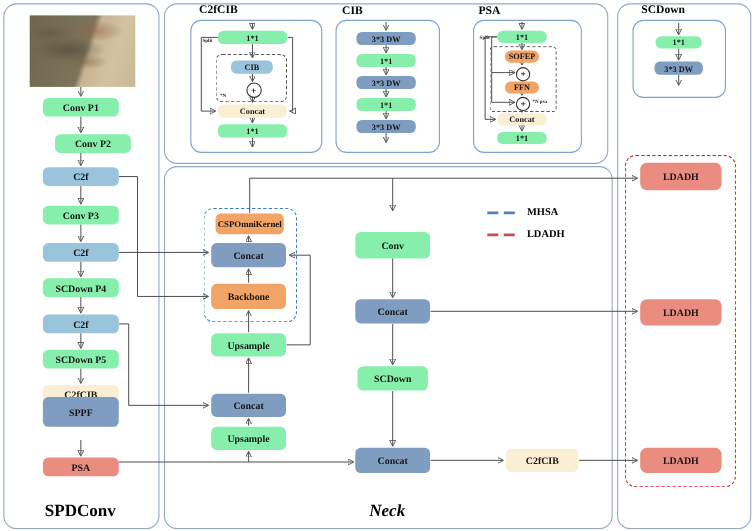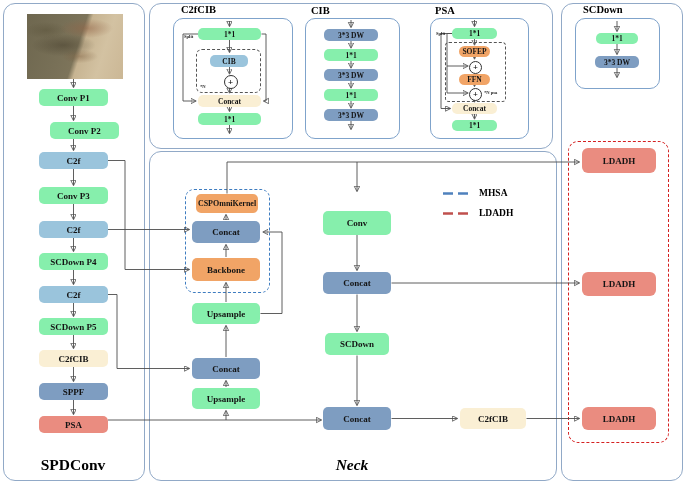--- a/index.html
+++ b/index.html
@@ -128,21 +128,21 @@
   <div class="aerial"></div>
   <div class="box yellow" style="left:39px;top:89px;width:69px;height:17px;">Conv P1</div>
   <div class="box yellow" style="left:39px;top:122px;width:69px;height:17px;margin-left:11px;">Conv P2</div>
   <div class="box blue" style="left:39px;top:152px;width:69px;height:17px;">C2f</div>
   <div class="box yellow" style="left:39px;top:187px;width:69px;height:17px;">Conv P3</div>
   <div class="box blue" style="left:39px;top:221px;width:69px;height:17px;">C2f</div>
   <div class="box yellow" style="left:39px;top:253px;width:69px;height:17px;">SCDown P4</div>
   <div class="box blue" style="left:39px;top:286px;width:69px;height:17px;">C2f</div>
   <div class="box yellow" style="left:39px;top:318px;width:69px;height:17px;text-align:center;">SCDown P5</div>
   <div class="box cream" style="left:39px;top:350px;width:69px;height:17px;">C2fCIB</div>
-  <div class="box bluegray" style="left:39px;top:383px;width:69px;height:17px;">SPPF</div>
+  <div class="box bluegray" style="left:39px;top:361px;width:69px;height:27px;">SPPF</div>
   <div class="box salmon" style="left:39px;top:416px;width:69px;height:17px;">PSA</div>
   <div class="panel-label" style="left:28px;top:456px;width:90px;">SPDConv</div>
 
   <div class="box orange" style="left:196px;top:194px;width:62px;height:19px;font-size:8px;">CSPOmniKernel</div>
   <div class="box bluegray" style="left:192px;top:221px;width:68px;height:22px;">Concat</div>
   <div class="box orange" style="left:192px;top:258px;width:68px;height:23px;">Backbone</div>
   <div class="box yellow" style="left:192px;top:303px;width:68px;height:21px;">Upsample</div>
   <div class="box bluegray" style="left:192px;top:358px;width:68px;height:21px;">Concat</div>
   <div class="box yellow" style="left:192px;top:388px;width:68px;height:21px;">Upsample</div>
   <div class="box yellow" style="left:323px;top:211px;width:68px;height:24px;">Conv</div>

